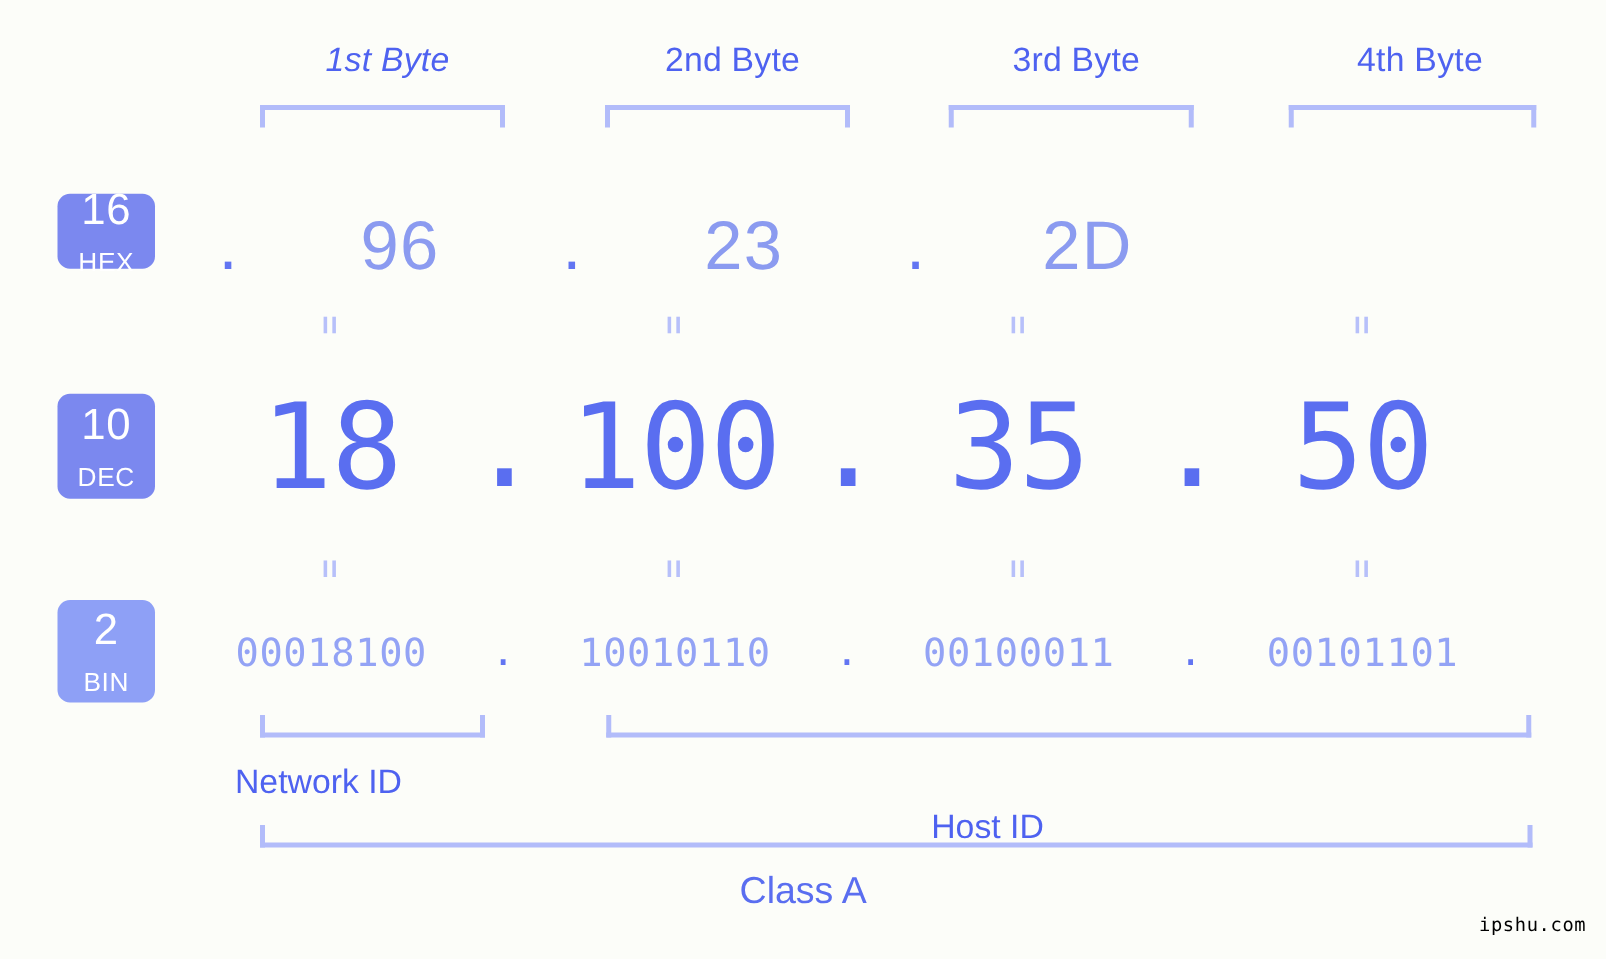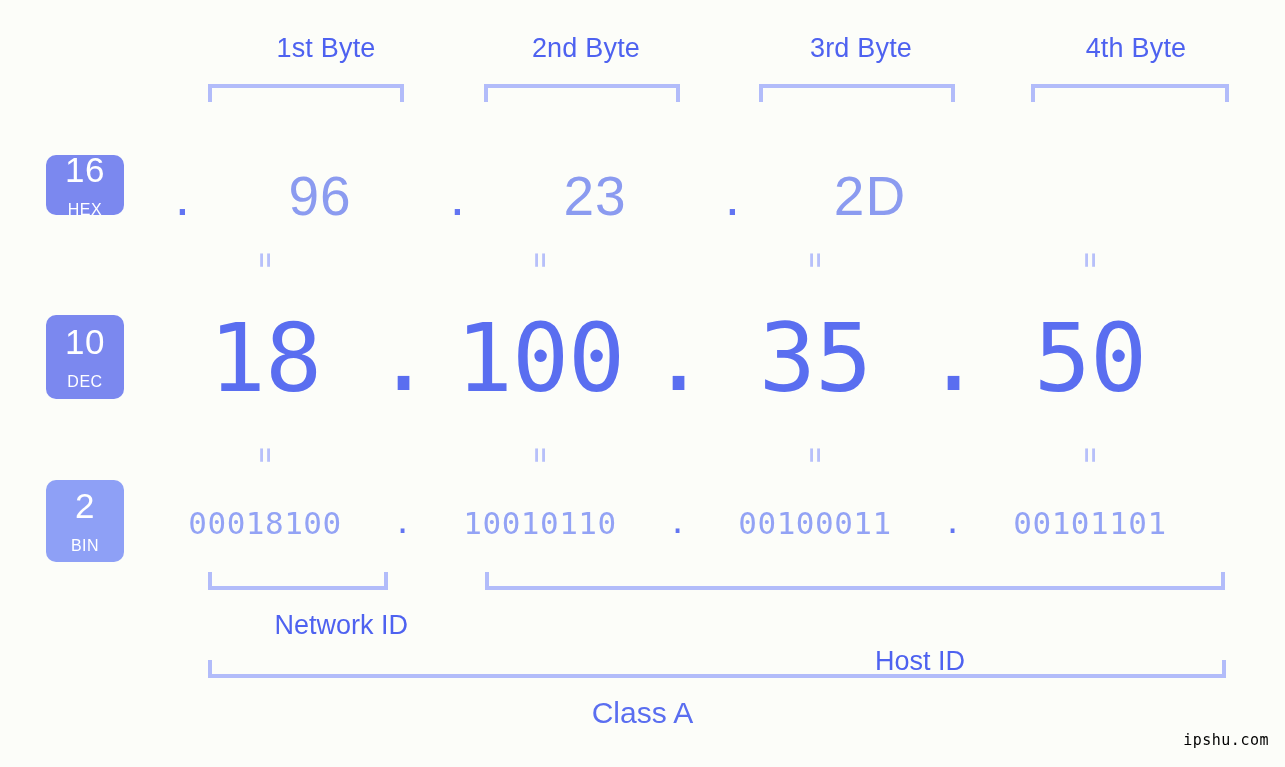--- a/index.html
+++ b/index.html
@@ -67,21 +67,21 @@
     justify-content: center;
     color: #ffffff;
     line-height: 1;
   }
   .badge .num {
     font-size: 35px;
     font-weight: 400;
     letter-spacing: 0.5px;
   }
   .badge .nm {
-    font-size: 16px;
+    font-size: 21px;
     font-weight: 400;
     margin-top: 15px;
     letter-spacing: 0.5px;
   }
   #badge-hex { top: 155px; height: 60px; background: #7b88ef; }
   #badge-dec { top: 315px; height: 84px; background: #7b88ef; }
   #badge-bin { top: 480px; height: 82px; background: #8ea0f6; }
 
   
   .row {
@@ -168,21 +168,21 @@
     font-weight: 700;
     line-height: 1;
     letter-spacing: 0;
   }
   #eq-top { top: 243px; height: 34px; }
   #eq-bot { top: 438px; height: 34px; }
 
   
   .section-label {
     position: absolute;
-    text-align: right;
+    text-align: left;
     font-size: 27px;
     color: #4e62f0;
     white-space: nowrap;
   }
 
   #class-label {
     position: absolute;
     top: 696px;
     left: 0;
     width: 1285px;
@@ -202,21 +202,21 @@
     color: #000000;
     letter-spacing: 0.5px;
     white-space: nowrap;
   }
 </style>
 </head>
 <body>
 
 <div id="stage">
 
-  <div class="byte-label" style="left:216px;">1st Byte</div>
+  <div class="byte-label" style="left:200px;font-style:italic;">1st Byte</div>
   <div class="byte-label" style="left:476px;">2nd Byte</div>
   <div class="byte-label" style="left:751px;">3rd Byte</div>
   <div class="byte-label" style="left:1026px;">4th Byte</div>
 
   <div class="top-bracket" style="left:208px;width:196px;"></div>
   <div class="top-bracket" style="left:484px;width:196px;"></div>
   <div class="top-bracket" style="left:759px;width:196px;"></div>
   <div class="top-bracket" style="left:1031px;width:198px;"></div>
 
   <div class="badge" id="badge-hex">

